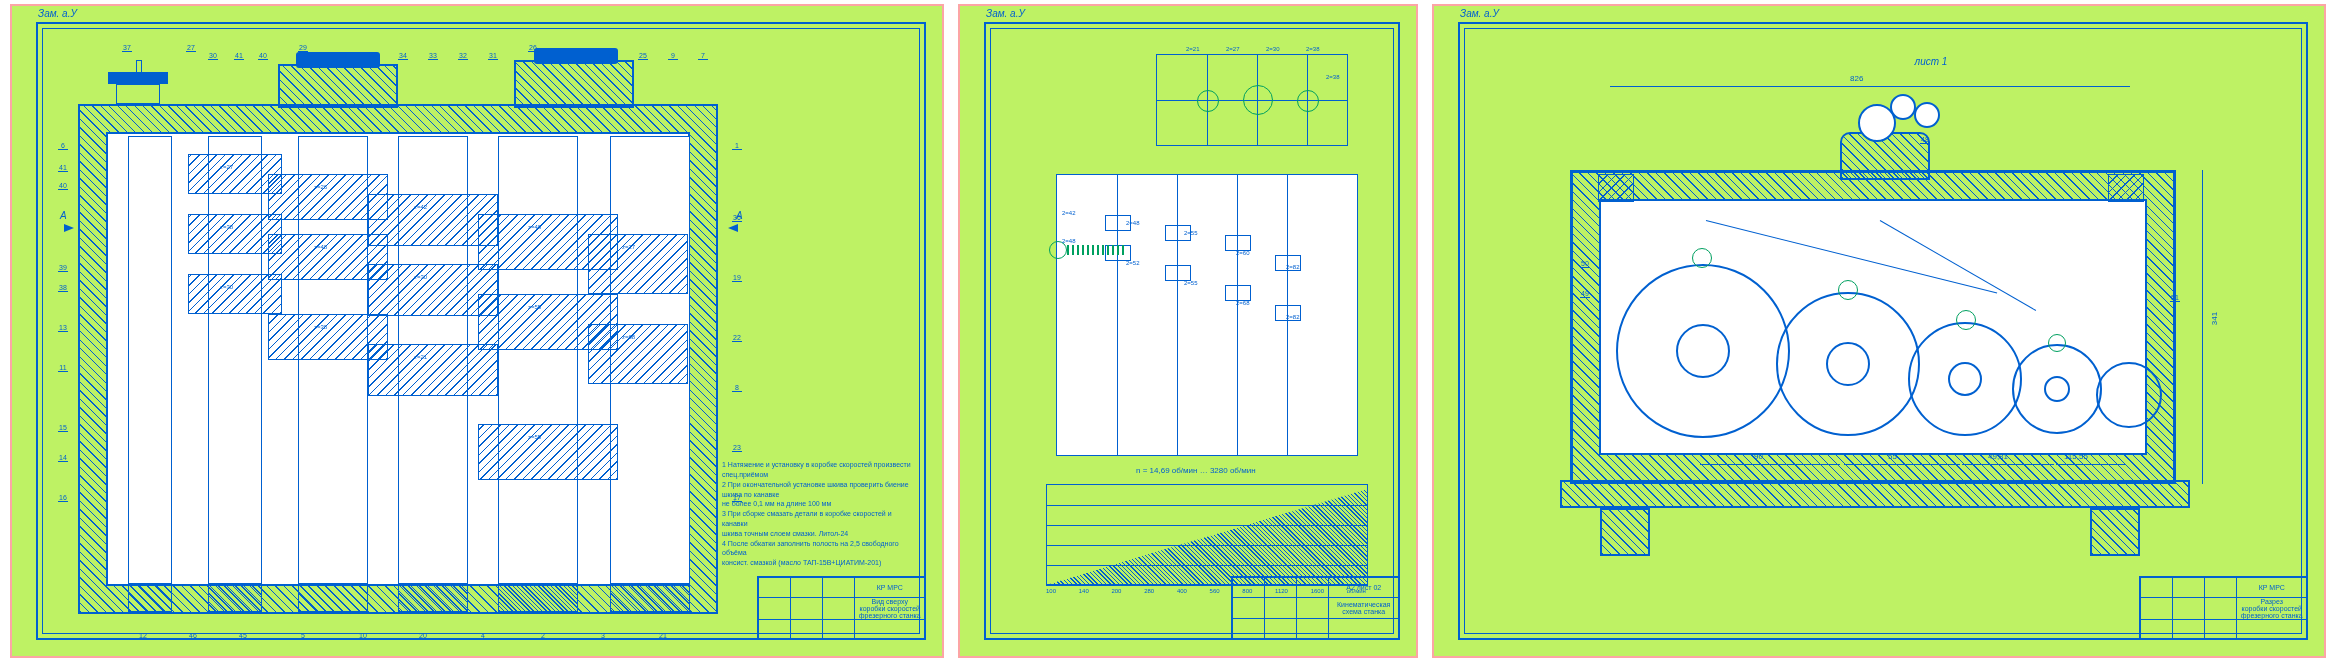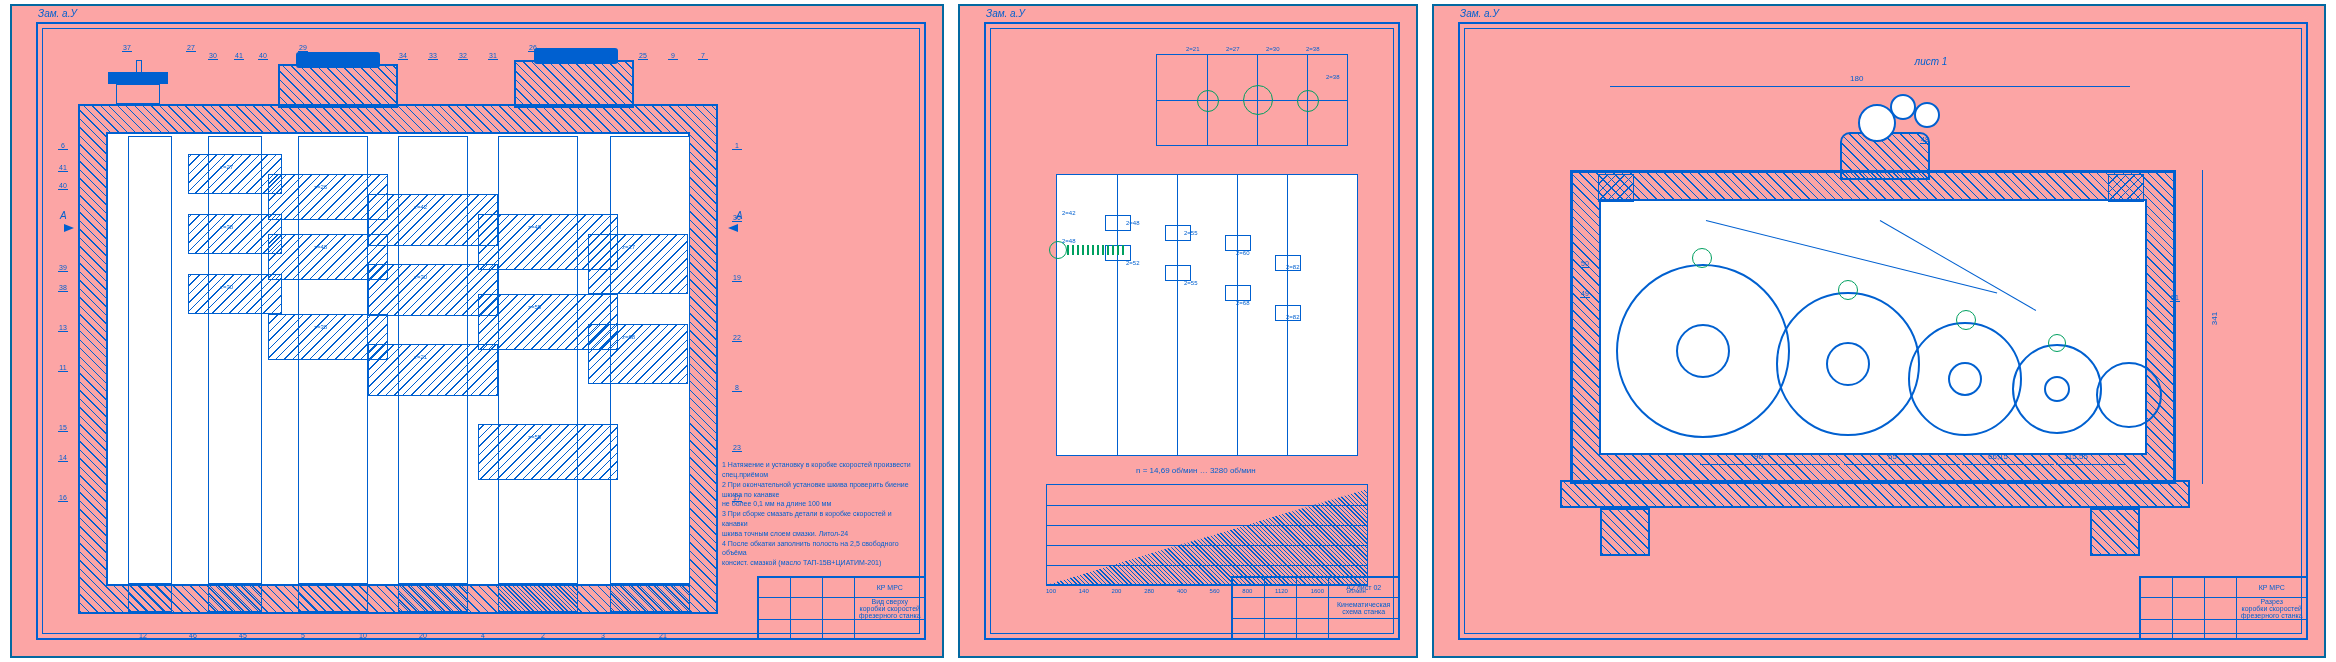--- a/index.html
+++ b/index.html
@@ -1,17 +1,17 @@
 <!DOCTYPE html>
 <html><head>
 <meta charset="utf-8">
 <style>
   html,body{margin:0;padding:0;background:#fff;font-family:Arial,sans-serif;font-size:8px;color:#0060d0;}
   .canvas{position:relative;width:2336px;height:662px;background:#fff;}
-  .sheet{position:absolute;box-sizing:border-box;border:2px solid #0369a1;background:#fca5a5;}
+  .sheet{position:absolute;box-sizing:border-box;border:2px solid #fca5a5;background:#bef264;}
   .inner-frame{position:absolute;inset:16px 16px 16px 24px;border:2px solid #0060d0;}
   .inner-frame2{position:absolute;inset:4px;border:1px solid #0060d0;}
   .tag{position:absolute;top:2px;left:26px;font-style:italic;font-size:10px;}
   .titleblock{position:absolute;right:0;bottom:0;width:165px;height:60px;border-left:2px solid #0060d0;border-top:2px solid #0060d0;display:flex;flex-direction:column;}
   .tb-row{display:flex;border-bottom:1px solid #0060d0;flex:1;}
   .tb-row:last-child{border-bottom:none;}
   .tb-cell{border-right:1px solid #0060d0;flex:1;display:flex;align-items:center;justify-content:center;font-size:6px;line-height:1;}
   .tb-cell:last-child{border-right:none;}
   .tb-wide{flex:2.2;}
   .tb-title{font-size:7px;text-align:center;white-space:pre-line;}
@@ -339,28 +339,28 @@
       <div class="gcircle" style="left:378px;top:256px;width:18px;height:18px;"></div>
       <div class="gcircle" style="left:496px;top:286px;width:18px;height:18px;"></div>
       <div class="gcircle" style="left:588px;top:310px;width:16px;height:16px;"></div>
 
       <div class="balloon" style="left:120px;top:236px;">50</div>
       <div class="balloon" style="left:120px;top:266px;">49</div>
       <div class="balloon" style="left:460px;top:112px;">48</div>
       <div class="balloon" style="left:710px;top:270px;">51</div>
 
       <div class="dim-thin" style="left:150px;top:62px;width:520px;"></div>
-      <div style="position:absolute;left:390px;top:50px;font-size:8px;">180</div>
+      <div style="position:absolute;left:390px;top:50px;font-size:8px;">826</div>
 
       <div class="dim-thin" style="left:240px;top:440px;width:140px;"></div>
       <div style="position:absolute;left:294px;top:428px;font-size:8px;">90</div>
       <div class="dim-thin" style="left:384px;top:440px;width:116px;"></div>
       <div style="position:absolute;left:428px;top:428px;font-size:8px;">55</div>
       <div class="dim-thin" style="left:502px;top:440px;width:92px;"></div>
-      <div style="position:absolute;left:528px;top:428px;font-size:8px;">66,15</div>
+      <div style="position:absolute;left:528px;top:428px;font-size:8px;">49,81</div>
       <div class="dim-thin" style="left:596px;top:440px;width:70px;"></div>
       <div style="position:absolute;left:604px;top:428px;font-size:8px;">115,55</div>
 
       <div class="leader" style="left:742px;top:146px;height:314px;"></div>
       <div style="position:absolute;left:748px;top:290px;font-size:8px;transform:rotate(-90deg);">341</div>
 
       <div class="titleblock">
         <div class="tb-row">
           <div class="tb-cell"></div>
             <div class="tb-cell"></div>

